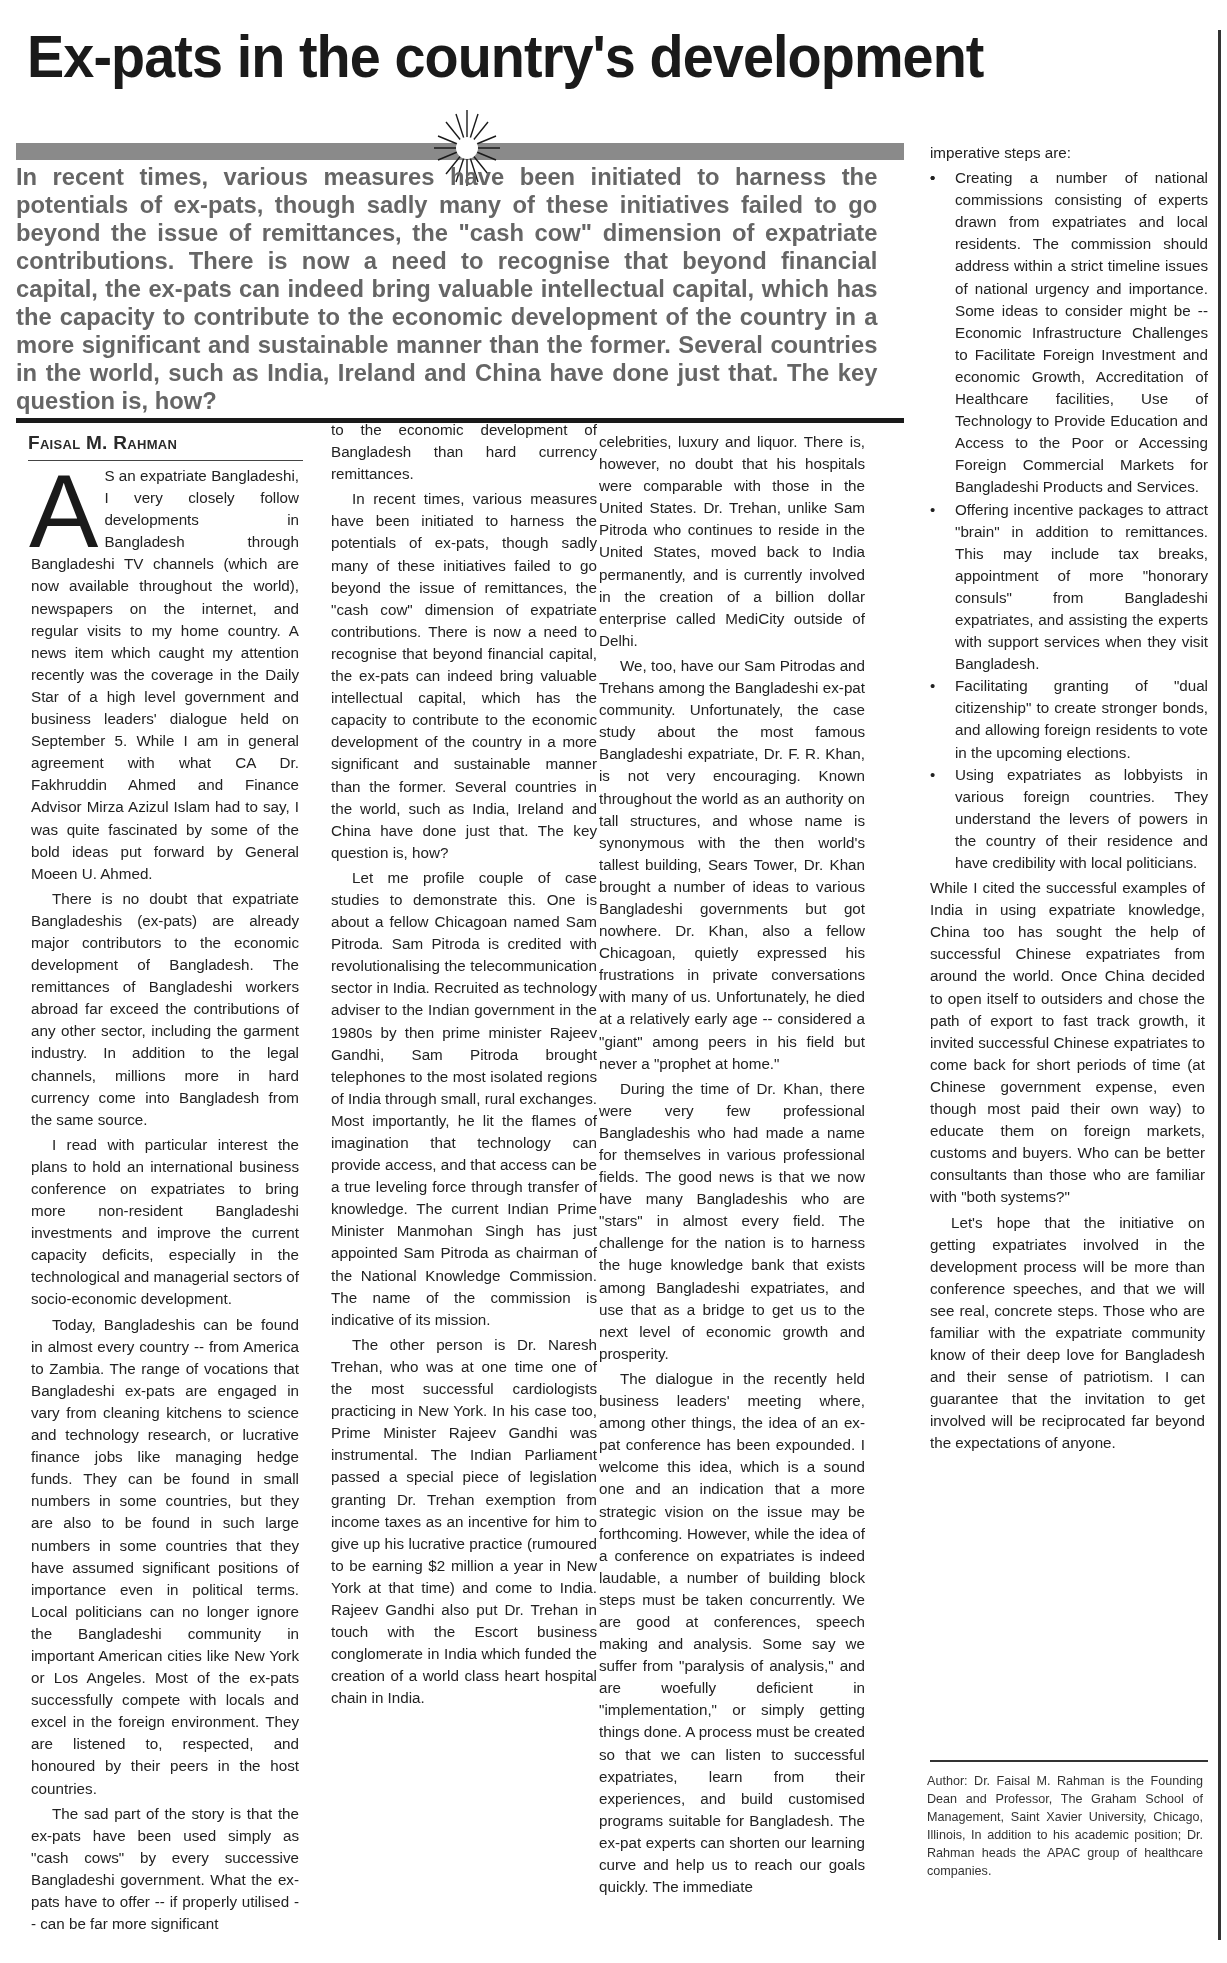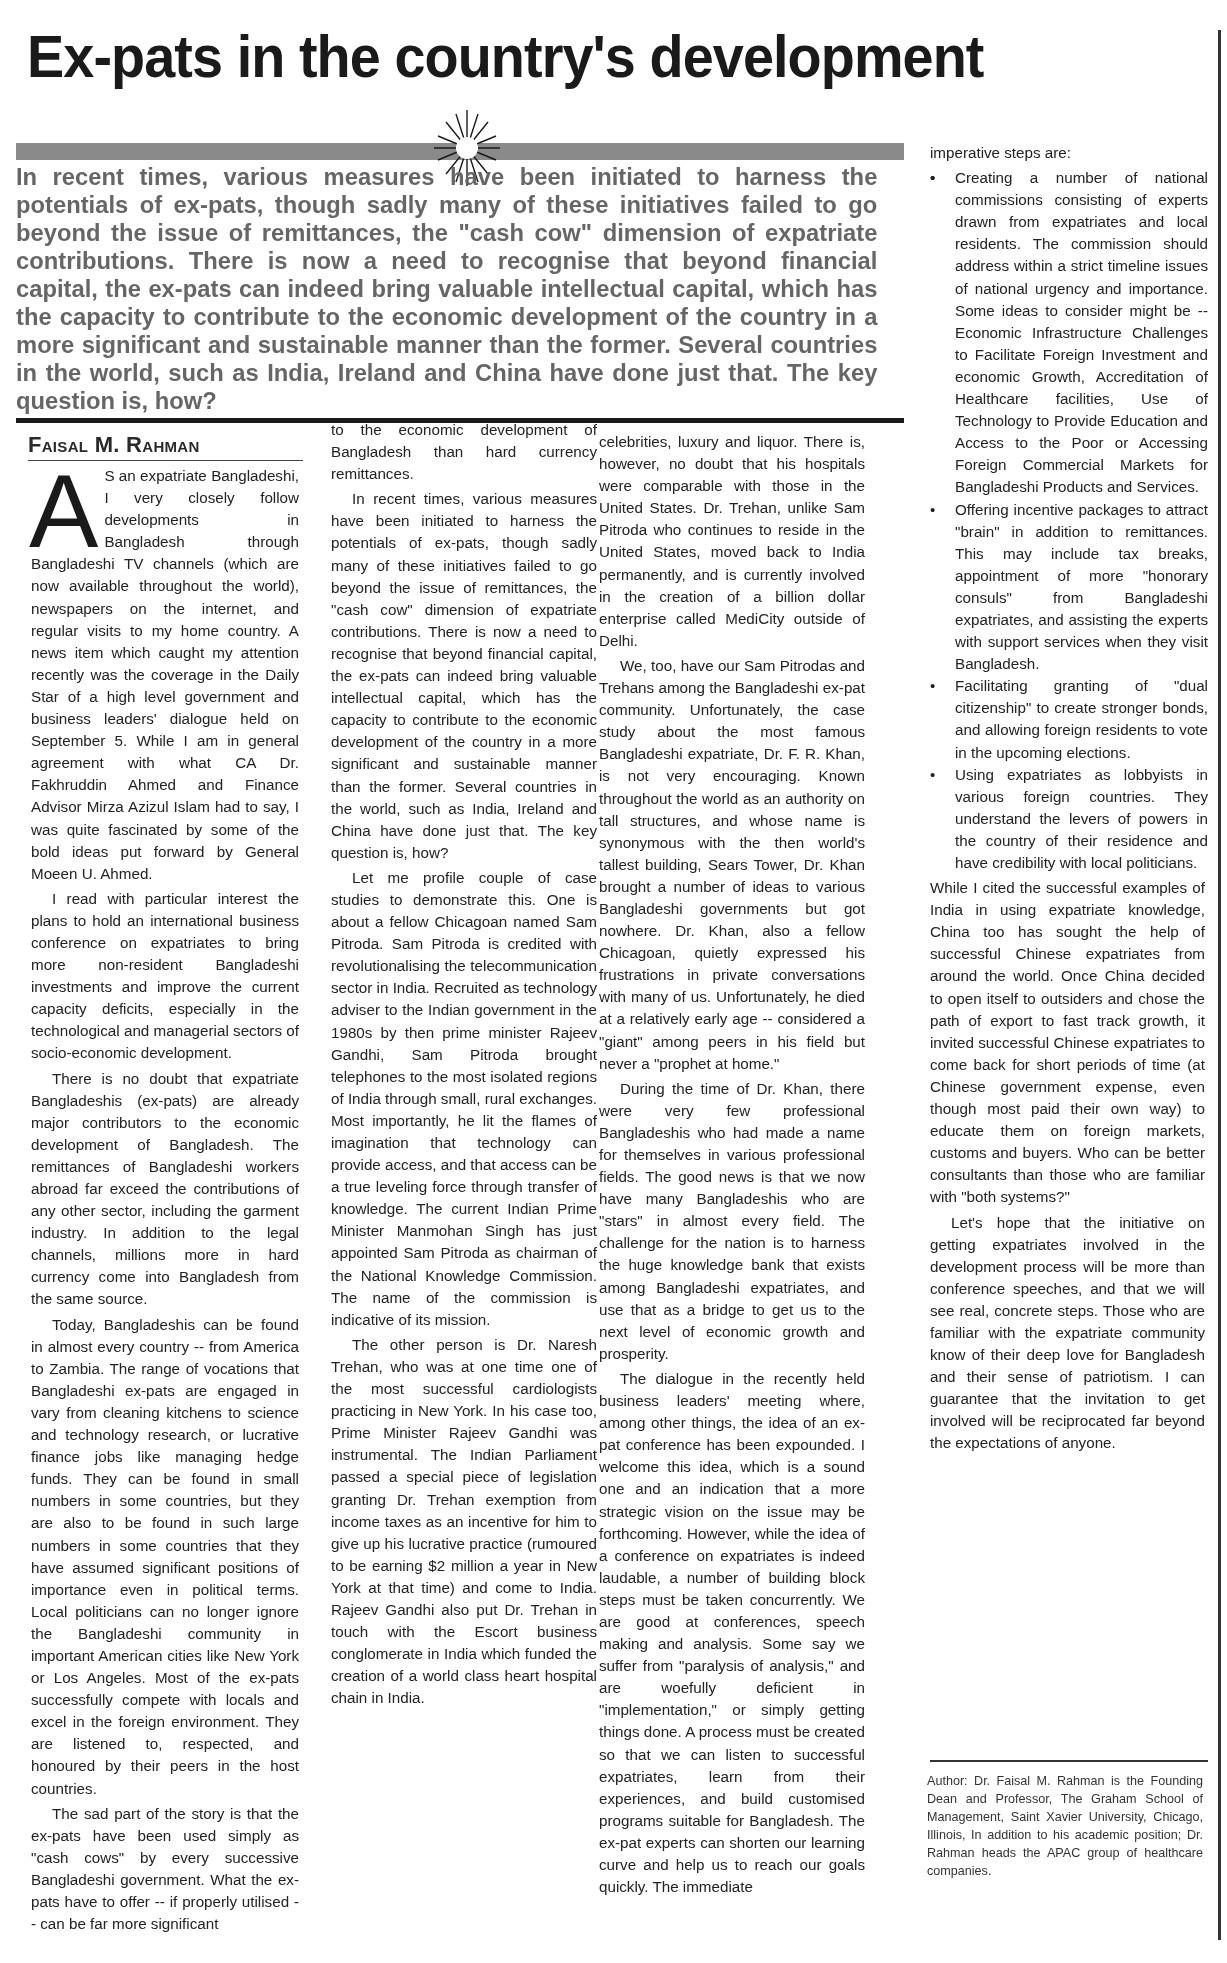--- a/index.html
+++ b/index.html
@@ -23,21 +23,21 @@
   .deck {
     position: absolute; left: 16px; top: 163px; width: 888px; margin: 0;
     font-family: "Liberation Sans", sans-serif; font-weight: bold; font-size: 24.5px;
     line-height: 28px; color: #666666; text-align: justify;
     transform: scaleX(0.97); transform-origin: left top;
   }
   .deck-rule {
     position: absolute; left: 16px; top: 418px; width: 888px; height: 5px; background: #1a1a1a;
   }
   .byline {
-    position: absolute; left: 28px; top: 432px; font-weight: bold; font-size: 22px;
+    position: absolute; left: 28px; top: 432px; font-weight: bold; font-size: 19px;
     color: #2a2a2a; font-variant: small-caps; letter-spacing: 0.3px; margin: 0;
   }
   .byline-rule {
     position: absolute; left: 28px; top: 460px; width: 275px; height: 1px; background: #444;
   }
   .col {
     position: absolute; font-family: "Liberation Sans", sans-serif; font-size: 15.2px;
     line-height: 22.1px; color: #222; text-align: justify;
   }
   .col p { margin: 3px; text-indent: 21px; }
@@ -85,22 +85,22 @@
   <circle cx="35" cy="40" r="11" fill="#ffffff"></circle>
 </svg>
 <p class="deck">In recent times, various measures have been initiated to harness the potentials of ex-pats, though sadly many of these initiatives failed to go beyond the issue of remittances, the "cash cow" dimension of expatriate contributions. There is now a need to recognise that beyond financial capital, the ex-pats can indeed bring valuable intellectual capital, which has the capacity to contribute to the economic development of the country in a more significant and sustainable manner than the former. Several countries in the world, such as India, Ireland and China have done just that. The key question is, how?</p>
 <div class="deck-rule"></div>
 
 <p class="byline">Faisal M. Rahman</p>
 <div class="byline-rule"></div>
 
 <div class="col col1">
   <p class="noindent"><span class="dropcap">A</span><span>S an expatriate Bangladeshi, I very closely follow developments in Bangladesh through Bangladeshi TV channels (which are now available throughout the world), newspapers on the internet, and regular visits to my home country. A news item which caught my attention recently was the coverage in the Daily Star of a high level government and business leaders' dialogue held on September 5. While I am in general agreement with what CA Dr. Fakhruddin Ahmed and Finance Advisor Mirza Azizul Islam had to say, I was quite fascinated by some of the bold ideas put forward by General Moeen U. Ahmed.</span></p>
+  <p>There is no doubt that expatriate Bangladeshis (ex-pats) are already major contributors to the economic development of Bangladesh. The remittances of Bangladeshi workers abroad far exceed the contributions of any other sector, including the garment industry. In addition to the legal channels, millions more in hard currency come into Bangladesh from the same source.</p>
   <p>I read with particular interest the plans to hold an international business conference on expatriates to bring more non-resident Bangladeshi investments and improve the current capacity deficits, especially in the technological and managerial sectors of socio-economic development.</p>
-  <p>There is no doubt that expatriate Bangladeshis (ex-pats) are already major contributors to the economic development of Bangladesh. The remittances of Bangladeshi workers abroad far exceed the contributions of any other sector, including the garment industry. In addition to the legal channels, millions more in hard currency come into Bangladesh from the same source.</p>
   <p>Today, Bangladeshis can be found in almost every country -- from America to Zambia. The range of vocations that Bangladeshi ex-pats are engaged in vary from cleaning kitchens to science and technology research, or lucrative finance jobs like managing hedge funds. They can be found in small numbers in some countries, but they are also to be found in such large numbers in some countries that they have assumed significant positions of importance even in political terms. Local politicians can no longer ignore the Bangladeshi community in important American cities like New York or Los Angeles. Most of the ex-pats successfully compete with locals and excel in the foreign environment. They are listened to, respected, and honoured by their peers in the host countries.</p>
   <p>The sad part of the story is that the ex-pats have been used simply as "cash cows" by every successive Bangladeshi government. What the ex-pats have to offer -- if properly utilised -- can be far more significant</p>
 </div>
 
 <div class="col col2">
   <p class="noindent">to the economic development of Bangladesh than hard currency remittances.</p>
   <p>In recent times, various measures have been initiated to harness the potentials of ex-pats, though sadly many of these initiatives failed to go beyond the issue of remittances, the "cash cow" dimension of expatriate contributions. There is now a need to recognise that beyond financial capital, the ex-pats can indeed bring valuable intellectual capital, which has the capacity to contribute to the economic development of the country in a more significant and sustainable manner than the former. Several countries in the world, such as India, Ireland and China have done just that. The key question is, how?</p>
   <p>Let me profile couple of case studies to demonstrate this. One is about a fellow Chicagoan named Sam Pitroda. Sam Pitroda is credited with revolutionalising the telecommunication sector in India. Recruited as technology adviser to the Indian government in the 1980s by then prime minister Rajeev Gandhi, Sam Pitroda brought telephones to the most isolated regions of India through small, rural exchanges. Most importantly, he lit the flames of imagination that technology can provide access, and that access can be a true leveling force through transfer of knowledge. The current Indian Prime Minister Manmohan Singh has just appointed Sam Pitroda as chairman of the National Knowledge Commission. The name of the commission is indicative of its mission.</p>
   <p>The other person is Dr. Naresh Trehan, who was at one time one of the most successful cardiologists practicing in New York. In his case too, Prime Minister Rajeev Gandhi was instrumental. The Indian Parliament passed a special piece of legislation granting Dr. Trehan exemption from income taxes as an incentive for him to give up his lucrative practice (rumoured to be earning $2 million a year in New York at that time) and come to India. Rajeev Gandhi also put Dr. Trehan in touch with the Escort business conglomerate in India which funded the creation of a world class heart hospital chain in India.</p>
 </div>

